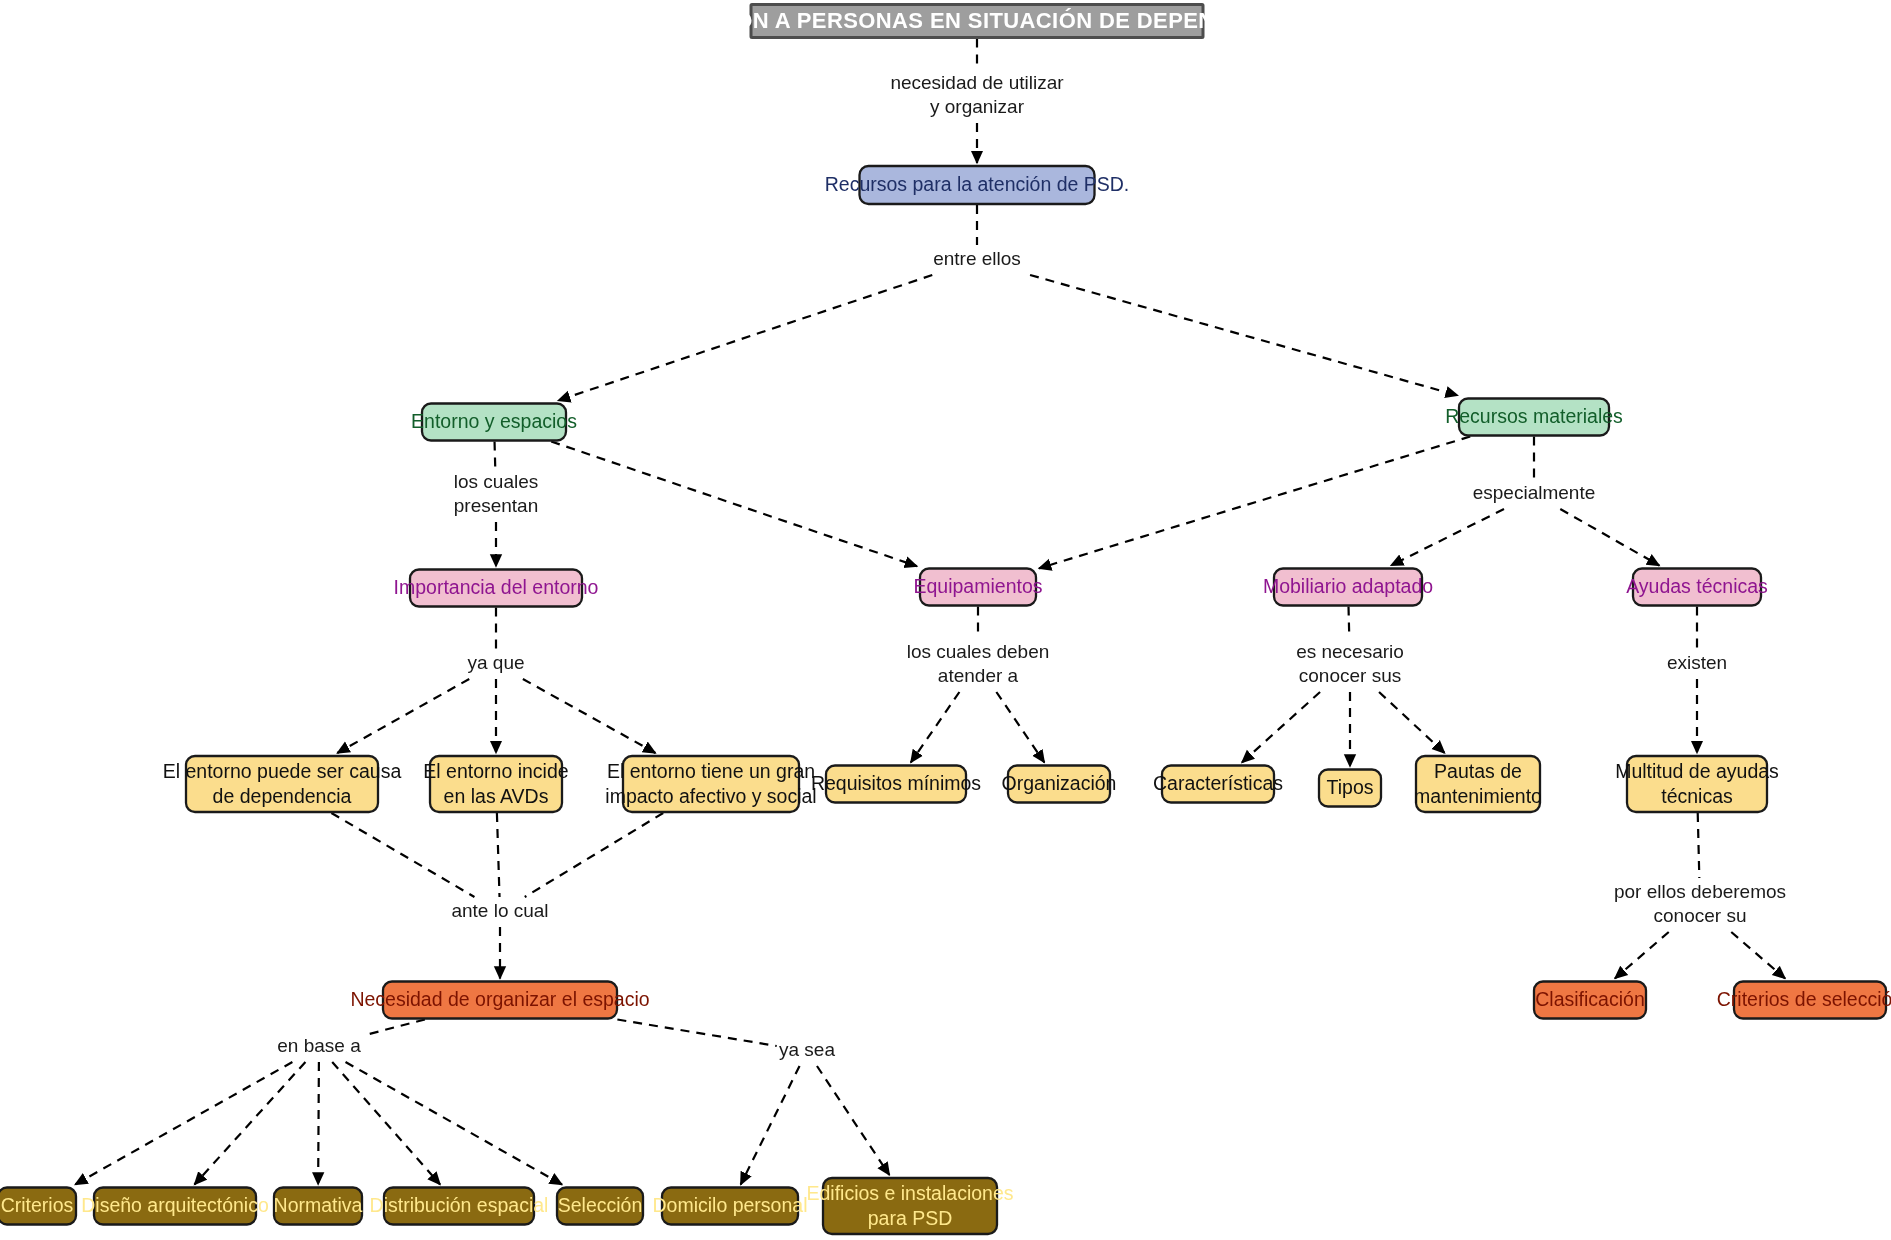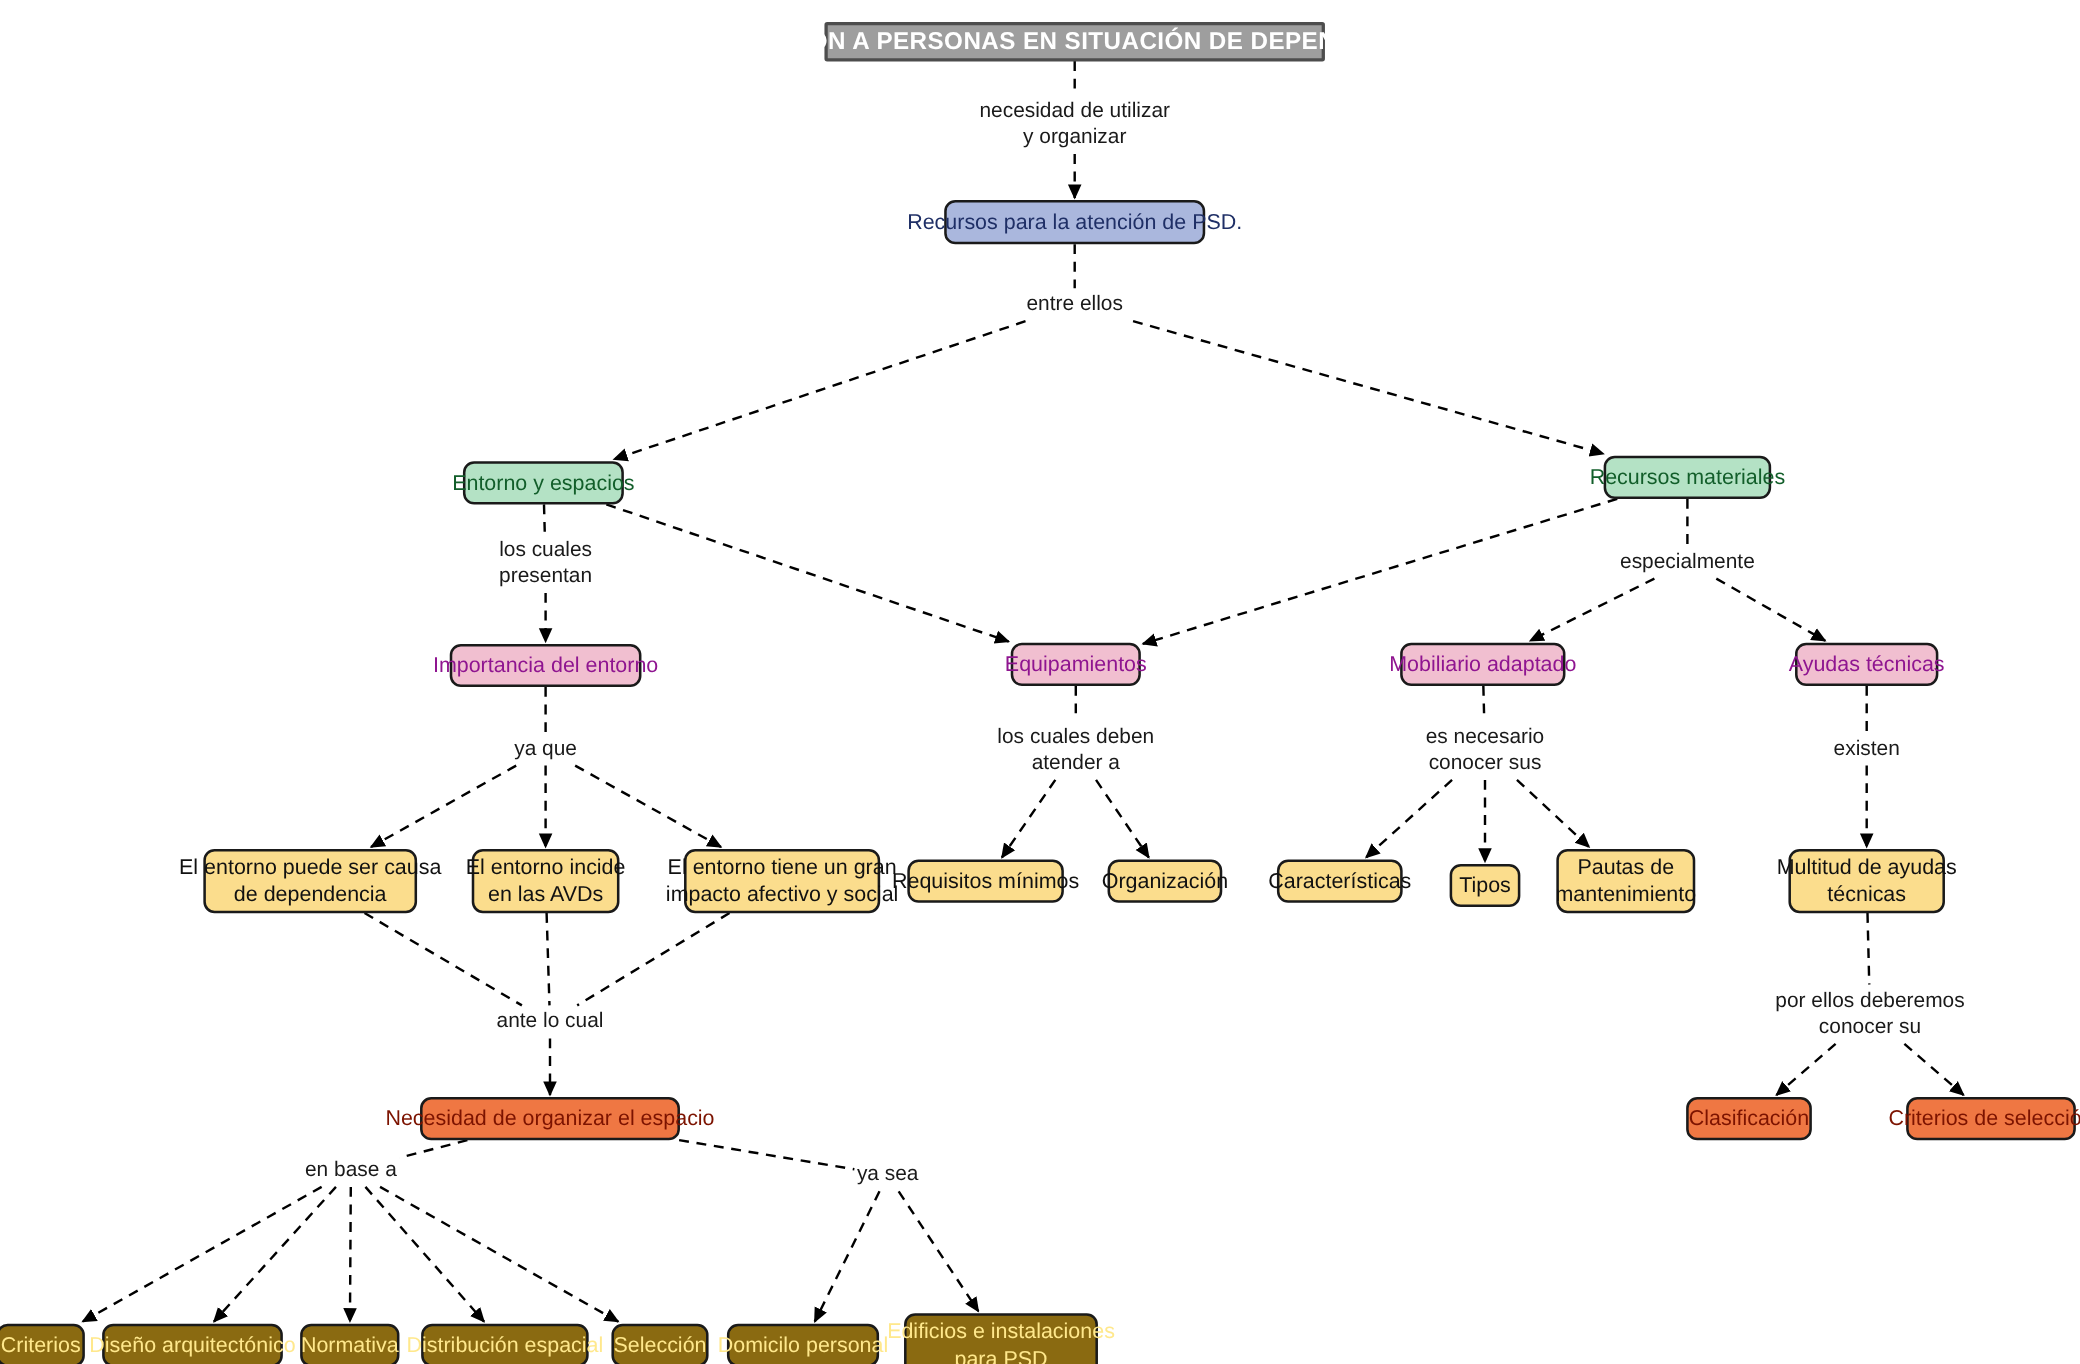--- a/index.html
+++ b/index.html
@@ -10,21 +10,21 @@
   }
   body {
     width: 1891px;
     height: 1240px;
     font-family: "Liberation Sans", sans-serif;
     overflow: hidden;
     position: relative;
   }
   #map-root {
     position: absolute;
-    left: 0; top: 17px;
+    left: 0; top: 0;
     width: 1891px;
     height: 944px;
   }
   svg#concept-map {
     display: block;
     width: 1891px;
     height: 1240px;
   }
   
   .edge-line {

